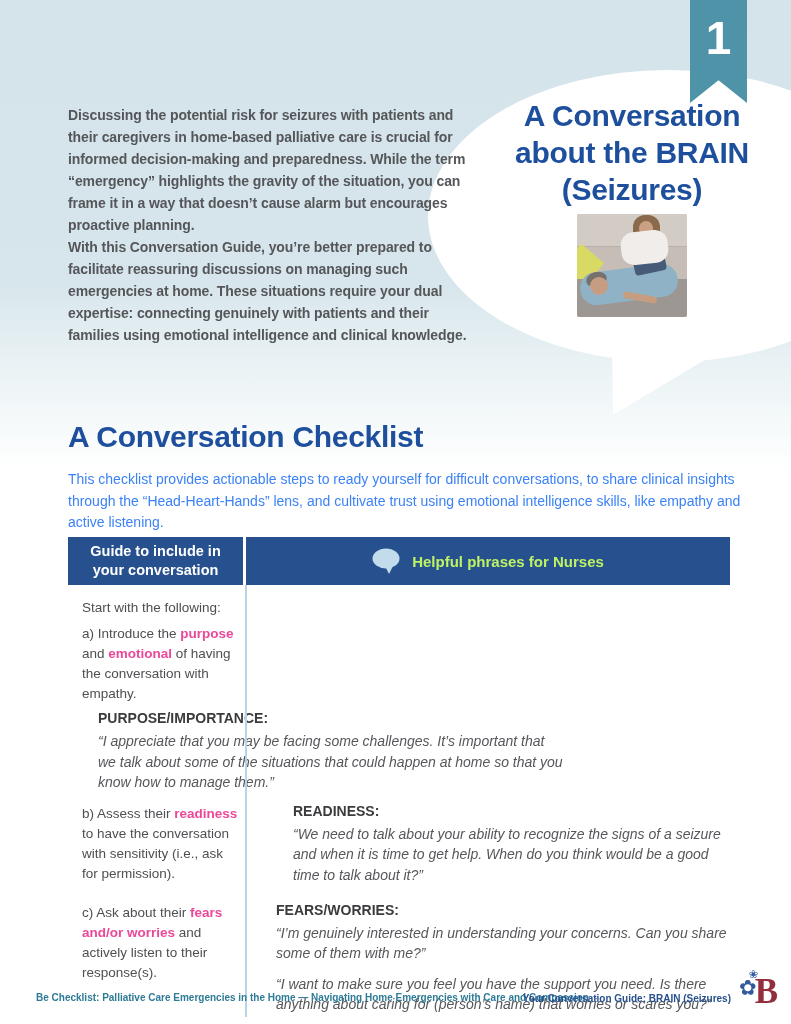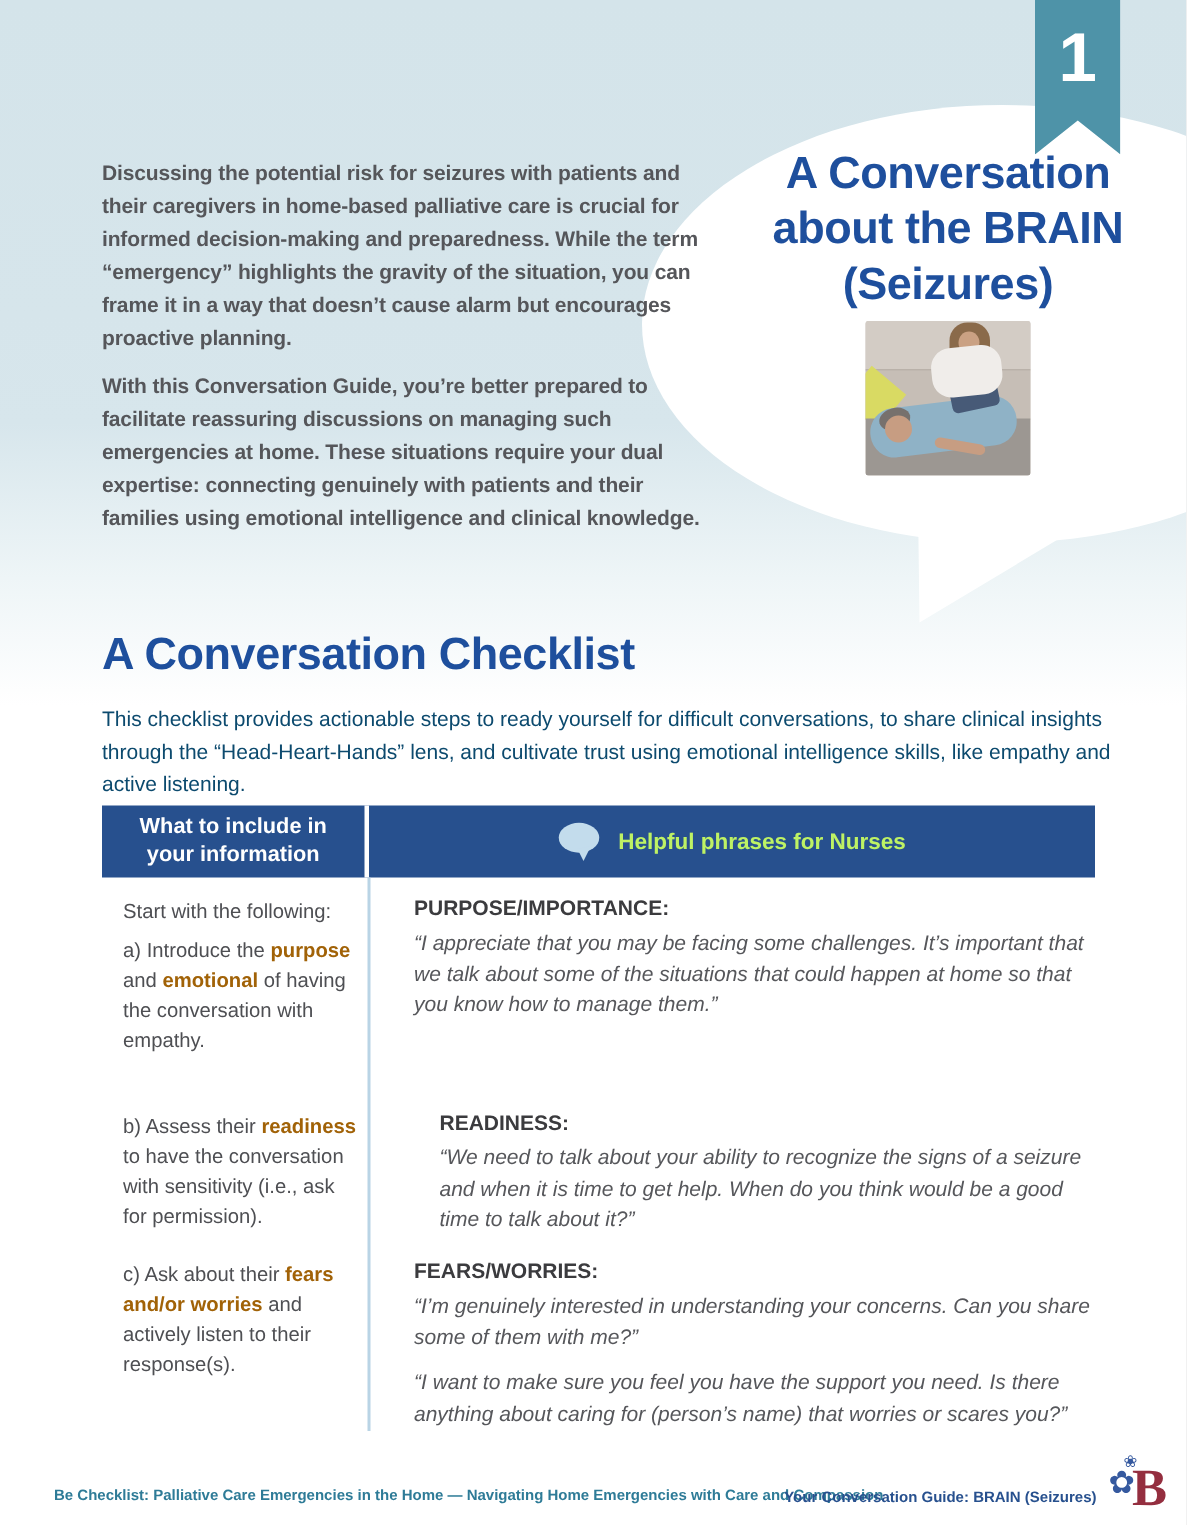--- a/index.html
+++ b/index.html
@@ -27,21 +27,21 @@
   }
   .hero-title {
     position:absolute; left:462px; top:97px; width:340px;
     text-align:center; color:var(--c-title_blue, #1e4f9d);
     font-size:30px; line-height:37px; font-weight:700; letter-spacing:-0.3px;
   }
   .intro {
     position:absolute; left:68px; top:104px; width:402px;
     color:#55565a; font-size:14px; font-weight:700; line-height:22px; letter-spacing:-0.1px;
   }
-  .intro p + p { margin-top:10px; }
+  .intro p + p { }
   
   .hero-photo {
     position:absolute; left:577px; top:214px; width:110px; height:103px;
     overflow:hidden; border-radius:2px; background:#cbc4bc;
   }
   .hero-photo div { position:absolute; }
   .ph-back   { top:0; left:0; right:0; height:32px; background:#d3ccc5; }
   .ph-seat   { top:32px; left:0; right:0; height:34px; background:#c6beb6; border-top:1px solid #b9b1a9; }
   .ph-pillow { left:-9px; top:36px; width:30px; height:30px; background:#d9da63; transform:rotate(40deg); }
   .ph-floor  { bottom:0; left:0; right:0; height:38px; background:#9c9792; }
@@ -53,21 +53,21 @@
   .ph-w-face { left:62px; top:7px; width:14px; height:15px; border-radius:50%; background:#caa183; }
   .ph-w-jeans{ left:57px; top:44px; width:32px; height:15px; background:#475a77; border-radius:4px; transform:rotate(-12deg); }
   .ph-w-top  { left:44px; top:17px; width:47px; height:33px; background:#f0edea; border-radius:13px; transform:rotate(-6deg); }
   
   .checklist-heading {
     position:absolute; left:68px; top:420px;
     color:var(--c-title_blue, #1e4f9d); font-size:30px; font-weight:700; letter-spacing:-0.3px;
   }
   .checklist-desc {
     position:absolute; left:68px; top:469px; width:676px;
-    color:#0c4a6e; font-size:14px; line-height:21.5px;
+    color:#3b82f6; font-size:14px; line-height:21.5px;
   }
   .ctable { position:absolute; left:68px; top:537px; width:662px; }
   .thead { display:flex; }
   .th-left {
     width:178px; min-height:48px; border-right:3px solid #ffffff;
     background:var(--c-header_blue, #27508e);
     color:#ffffff; font-weight:700; font-size:14.5px; line-height:19px;
     display:flex; align-items:center; justify-content:center; text-align:center;
     padding:5px 16px;
   }
@@ -76,29 +76,29 @@
     display:flex; align-items:center; justify-content:center; gap:9px;
     color:#bef264; font-weight:700; font-size:15px;
   }
   .bubble-icon { width:31px; height:26px; flex:0 0 auto; }
   .tbody { position:relative; padding-top:12px; min-height:352px; }
   .tbody::before {
     content:""; position:absolute; left:177px; top:0; bottom:8px; width:2px;
     background:var(--c-divider_blue, #b9d4e5);
   }
   .trow { display:flex; align-items:flex-start; }
-  .trow.r1 { min-height:143px; }
+  .trow.r1 { min-height:143px;flex-direction:column; }
   .trow.r2 { min-height:99px;gap:17px; }
   .trow.r3 { min-height:110px; }
   .cl {
     width:178px; padding:1px 8px 0 14px;
     font-size:13.5px; line-height:20px; color:#4e4f53;
   }
   .cl p { margin:0 0 6px; }
-  .cl b { color:#a16207; }
+  .cl b { color:#ec4899; }
   .cr { flex:1; padding-left:30px; padding-right:2px; }
   .cr .lbl { font-size:14px; font-weight:700; color:#3b3b3e; margin:0 0 5px; }
   .cr .quote {
     font-size:14px; font-style:italic; color:#56575b; line-height:20.5px;
     margin:0 0 10px; max-width:468px;
   }
   
   .footer-left {
     position:absolute; left:36px; top:992px;
     font-size:10px; font-weight:700; color:var(--c-footer_teal, #2e7b97);
@@ -165,21 +165,21 @@
     <p>Discussing the potential risk for seizures with patients and their caregivers in home-based palliative care is crucial for informed decision-making and preparedness. While the term “emergency” highlights the gravity of the situation, you can frame it in a way that doesn’t cause alarm but encourages proactive planning.</p>
     <p>With this Conversation Guide, you’re better prepared to facilitate reassuring discussions on managing such emergencies at home. These situations require your dual expertise: connecting genuinely with patients and their families using emotional intelligence and clinical knowledge.</p>
   </div>
 
   <h2 class="checklist-heading">A Conversation Checklist</h2>
 
   <p class="checklist-desc">This checklist provides actionable steps to ready yourself for difficult conversations, to share clinical insights through the “Head-Heart-Hands” lens, and cultivate trust using emotional intelligence skills, like empathy and active listening.</p>
 
   <div class="ctable">
     <div class="thead">
-      <div class="th-left">What to include in your information</div>
+      <div class="th-left">Guide to include in your conversation</div>
       <div class="th-right">
         <svg class="bubble-icon" viewBox="0 0 31 26" aria-hidden="true">
           <ellipse cx="14" cy="10.5" rx="13.5" ry="10" fill="#c3dcec"></ellipse>
           <polygon points="13,18 17,26 22,16" fill="#c3dcec"></polygon>
         </svg>
         <span>Helpful phrases for Nurses</span>
       </div>
     </div>
 
     <div class="tbody">

